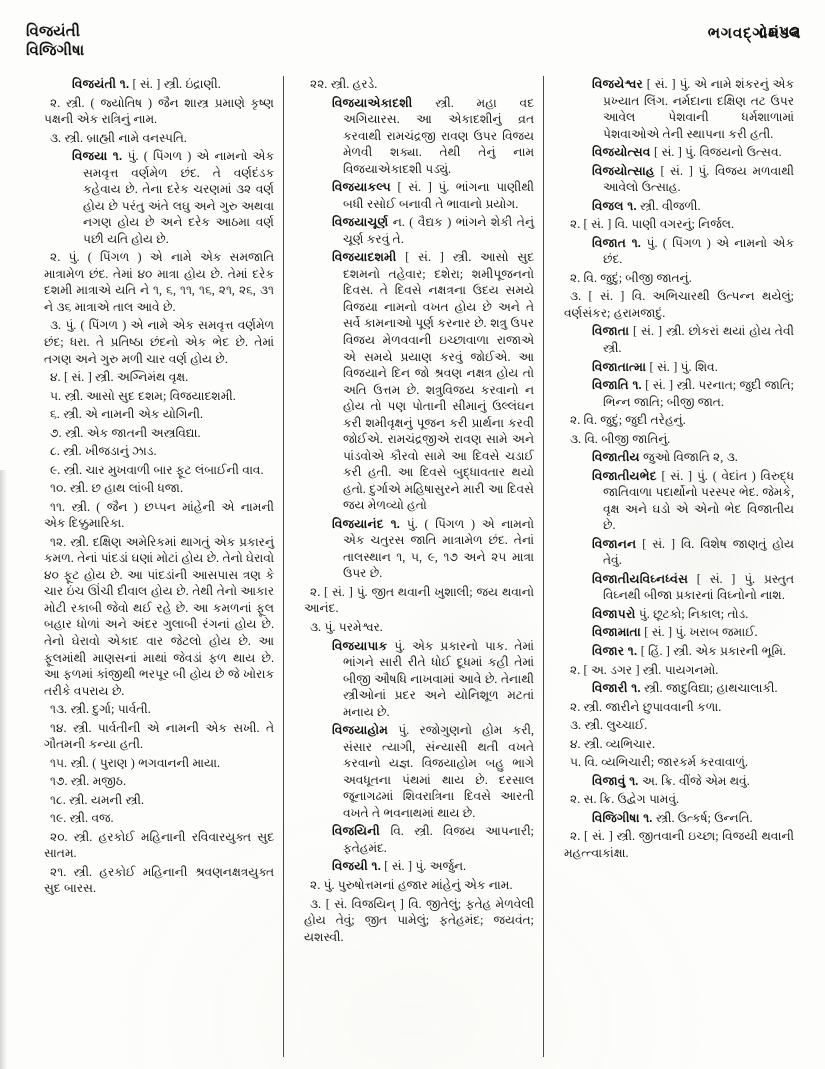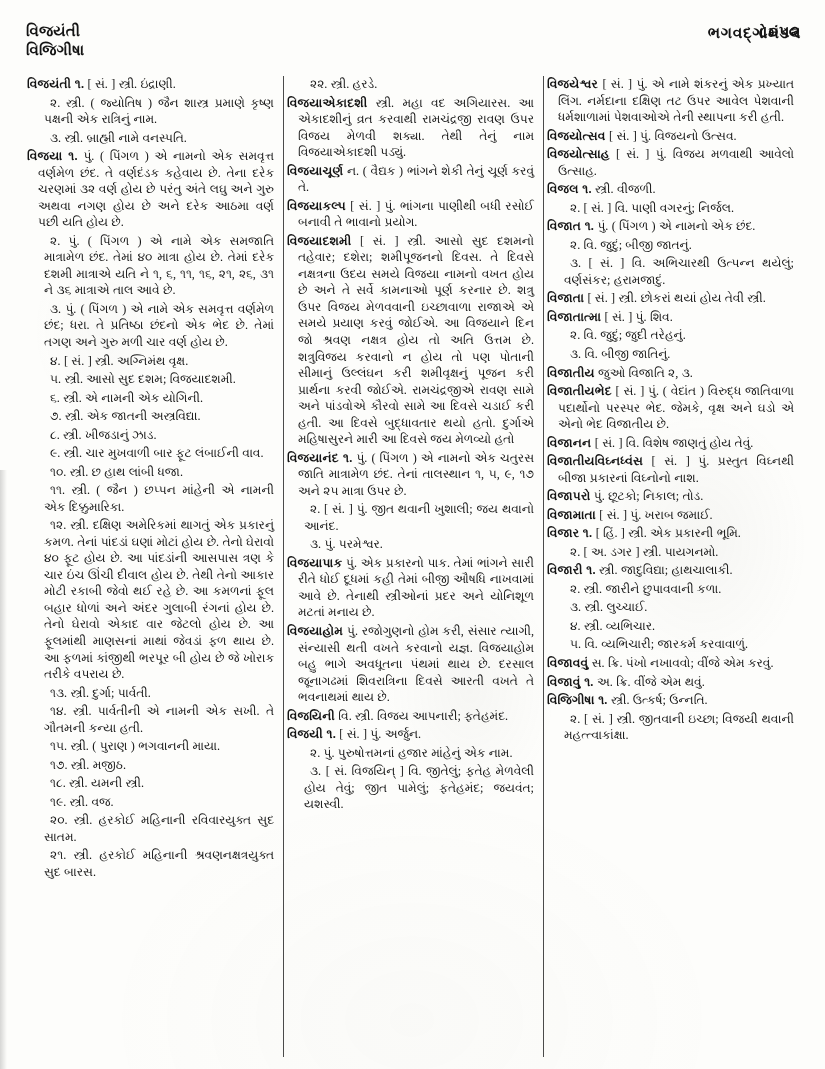--- a/index.html
+++ b/index.html
@@ -103,20 +103,21 @@
     font-size: 12.2px;
     line-height: 1.355;
     text-align: justify;
     text-justify: inter-word;
     word-spacing: 0.3px;
   }
   
   .entry.head {
     padding-left: 5px;
     text-indent: -11px;
+    margin-left: 45px;
   }
   
   .entry.sense {
     padding-left: 11px;
     text-indent: 6px;
   }
   .hw {
     font-weight: bold;
     letter-spacing: 0.2px;
   }
@@ -161,22 +162,22 @@
         <p class="entry sense"><span class="num">૧૫.</span> સ્ત્રી. ( પુરાણ ) ભગવાનની માયા.</p>
         <p class="entry sense"><span class="num">૧૭.</span> સ્ત્રી. મજીઠ.</p>
         <p class="entry sense"><span class="num">૧૮.</span> સ્ત્રી. યમની સ્ત્રી.</p>
         <p class="entry sense"><span class="num">૧૯.</span> સ્ત્રી. વજ.</p>
         <p class="entry sense"><span class="num">૨૦.</span> સ્ત્રી. હરકોઈ મહિનાની રવિવારયુક્ત સુદ સાતમ.</p>
         <p class="entry sense"><span class="num">૨૧.</span> સ્ત્રી. હરકોઈ મહિનાની શ્રવણનક્ષત્રયુક્ત સુદ બારસ.</p>
       </div>
     <div class="col">
         <p class="entry sense"><span class="num">૨૨.</span> સ્ત્રી. હરડે.</p>
         <p class="entry head"><span class="hw">વિજયાએકાદશી</span> સ્ત્રી. મહા વદ અગિયારસ. આ એકાદશીનું વ્રત કરવાથી રામચંદ્રજી રાવણ ઉપર વિજય મેળવી શક્યા. તેથી તેનું નામ વિજયાએકાદશી પડ્યું.</p>
+        <p class="entry head"><span class="hw">વિજયાકલ્પ</span> [ સં. ] પું. ભાંગના પાણીથી બધી રસોઈ બનાવી તે ભાવાનો પ્રયોગ.</p>
         <p class="entry head"><span class="hw">વિજયાચૂર્ણ</span> ન. ( વૈદ્યક ) ભાંગને શેકી તેનું ચૂર્ણ કરવું તે.</p>
-        <p class="entry head"><span class="hw">વિજયાકલ્પ</span> [ સં. ] પું. ભાંગના પાણીથી બધી રસોઈ બનાવી તે ભાવાનો પ્રયોગ.</p>
         <p class="entry head"><span class="hw">વિજયાદશમી</span> [ સં. ] સ્ત્રી. આસો સુદ દશમનો તહેવાર; દશેરા; શમીપૂજનનો દિવસ. તે દિવસે નક્ષત્રના ઉદય સમયે વિજયા નામનો વખત હોય છે અને તે સર્વે કામનાઓ પૂર્ણ કરનાર છે. શત્રુ ઉપર વિજય મેળવવાની ઇચ્છાવાળા રાજાએ એ સમયે પ્રયાણ કરવું જોઈએ. આ વિજયાને દિન જો શ્રવણ નક્ષત્ર હોય તો અતિ ઉત્તમ છે. શત્રુવિજય કરવાનો ન હોય તો પણ પોતાની સીમાનું ઉલ્લંઘન કરી શમીવૃક્ષનું પૂજન કરી પ્રાર્થના કરવી જોઈએ. રામચંદ્રજીએ રાવણ સામે અને પાંડવોએ કૌરવો સામે આ દિવસે ચડાઈ કરી હતી. આ દિવસે બુદ્ધાવતાર થયો હતો. દુર્ગાએ મહિષાસુરને મારી આ દિવસે જય મેળવ્યો હતો</p>
         <p class="entry head"><span class="hw">વિજયાનંદ ૧.</span> પું. ( પિંગળ ) એ નામનો એક ચતુરસ જાતિ માત્રામેળ છંદ. તેનાં તાલસ્થાન ૧, ૫, ૯, ૧૭ અને ૨૫ માત્રા ઉપર છે.</p>
         <p class="entry sense"><span class="num">૨.</span> [ સં. ] પું. જીત થવાની ખુશાલી; જય થવાનો આનંદ.</p>
         <p class="entry sense"><span class="num">૩.</span> પું. પરમેશ્વર.</p>
         <p class="entry head"><span class="hw">વિજયાપાક</span> પું. એક પ્રકારનો પાક. તેમાં ભાંગને સારી રીતે ધોઈ દૂધમાં કહી તેમાં બીજી ઔષધિ નાખવામાં આવે છે. તેનાથી સ્ત્રીઓનાં પ્રદર અને યોનિશૂળ મટતાં મનાય છે.</p>
         <p class="entry head"><span class="hw">વિજયાહોમ</span> પું. રજોગુણનો હોમ કરી, સંસાર ત્યાગી, સંન્યાસી થતી વખતે કરવાનો યજ્ઞ. વિજયાહોમ બહુ ભાગે અવધૂતના પંથમાં થાય છે. દરસાલ જૂનાગઢમાં શિવરાત્રિના દિવસે આરતી વખતે તે ભવનાથમાં થાય છે.</p>
         <p class="entry head"><span class="hw">વિજયિની</span> વિ. સ્ત્રી. વિજય આપનારી; ફતેહમંદ.</p>
         <p class="entry head"><span class="hw">વિજયી ૧.</span> [ સં. ] પું. અર્જુન.</p>
         <p class="entry sense"><span class="num">૨.</span> પું. પુરુષોત્તમનાં હજાર માંહેનું એક નામ.</p>
         <p class="entry sense"><span class="num">૩.</span> [ સં. વિજયિન્ ] વિ. જીતેલું; ફતેહ મેળવેલી હોય તેવું; જીત પામેલું; ફતેહમંદ; જયવંત; યશસ્વી.</p>
@@ -185,35 +186,36 @@
         <p class="entry head"><span class="hw">વિજયેશ્વર</span> [ સં. ] પું. એ નામે શંકરનું એક પ્રખ્યાત લિંગ. નર્મદાના દક્ષિણ તટ ઉપર આવેલ પેશવાની ધર્મશાળામાં પેશવાઓએ તેની સ્થાપના કરી હતી.</p>
         <p class="entry head"><span class="hw">વિજયોત્સવ</span> [ સં. ] પું. વિજયનો ઉત્સવ.</p>
         <p class="entry head"><span class="hw">વિજયોત્સાહ</span> [ સં. ] પું. વિજય મળવાથી આવેલો ઉત્સાહ.</p>
         <p class="entry head"><span class="hw">વિજલ ૧.</span> સ્ત્રી. વીજળી.</p>
         <p class="entry sense"><span class="num">૨.</span> [ સં. ] વિ. પાણી વગરનું; નિર્જલ.</p>
         <p class="entry head"><span class="hw">વિજાત ૧.</span> પું. ( પિંગળ ) એ નામનો એક છંદ.</p>
         <p class="entry sense"><span class="num">૨.</span> વિ. જુદું; બીજી જાતનું.</p>
         <p class="entry sense"><span class="num">૩.</span> [ સં. ] વિ. અભિચારથી ઉત્પન્ન થયેલું; વર્ણસંકર; હરામજાદું.</p>
         <p class="entry head"><span class="hw">વિજાતા</span> [ સં. ] સ્ત્રી. છોકરાં થયાં હોય તેવી સ્ત્રી.</p>
         <p class="entry head"><span class="hw">વિજાતાત્મા</span> [ સં. ] પું. શિવ.</p>
+        <p class="entry head"><span class="hw">વિજાતિ ૧.</span> [ સં. ] સ્ત્રી. પરનાત; જુદી જાતિ; ભિન્ન જાતિ; બીજી જાત.</p>
         <p class="entry sense"><span class="num">૨.</span> વિ. જુદું; જુદી તરેહનું.</p>
         <p class="entry sense"><span class="num">૩.</span> વિ. બીજી જાતિનું.</p>
         <p class="entry head"><span class="hw">વિજાતીય</span> જુઓ વિજાતિ ૨, ૩.</p>
         <p class="entry head"><span class="hw">વિજાતીયભેદ</span> [ સં. ] પું. ( વેદાંત ) વિરુદ્ધ જાતિવાળા પદાર્થોનો પરસ્પર ભેદ. જેમકે, વૃક્ષ અને ઘડો એ એનો ભેદ વિજાતીય છે.</p>
         <p class="entry head"><span class="hw">વિજાનન</span> [ સં. ] વિ. વિશેષ જાણતું હોય તેવું.</p>
         <p class="entry head"><span class="hw">વિજાતીયવિઘ્નધ્વંસ</span> [ સં. ] પું. પ્રસ્તુત વિઘ્નથી બીજા પ્રકારનાં વિઘ્નોનો નાશ.</p>
         <p class="entry head"><span class="hw">વિજાપરો</span> પું. છૂટકો; નિકાલ; તોડ.</p>
         <p class="entry head"><span class="hw">વિજામાતા</span> [ સં. ] પું. ખરાબ જમાઈ.</p>
         <p class="entry head"><span class="hw">વિજાર ૧.</span> [ હિં. ] સ્ત્રી. એક પ્રકારની ભૂમિ.</p>
         <p class="entry sense"><span class="num">૨.</span> [ અ. ડગર ] સ્ત્રી. પાયગનમો.</p>
         <p class="entry head"><span class="hw">વિજારી ૧.</span> સ્ત્રી. જાદુવિદ્યા; હાથચાલાકી.</p>
         <p class="entry sense"><span class="num">૨.</span> સ્ત્રી. જારીને છુપાવવાની કળા.</p>
         <p class="entry sense"><span class="num">૩.</span> સ્ત્રી. લુચ્ચાઈ.</p>
         <p class="entry sense"><span class="num">૪.</span> સ્ત્રી. વ્યભિચાર.</p>
         <p class="entry sense"><span class="num">૫.</span> વિ. વ્યભિચારી; જારકર્મ કરવાવાળું.</p>
-        <p class="entry head"><span class="hw">વિજાવવું</span> સ. ક્રિ. પંખો નખાવવો; વીંજે એમ કરવું.</p>
         <p class="entry head"><span class="hw">વિજાવું ૧.</span> અ. ક્રિ. વીંજે એમ થવું.</p>
+        <p class="entry sense"><span class="num">૨.</span> સ. ક્રિ. ઉદ્વેગ પામવું.</p>
         <p class="entry head"><span class="hw">વિજિગીષા ૧.</span> સ્ત્રી. ઉત્કર્ષ; ઉન્નતિ.</p>
         <p class="entry sense"><span class="num">૨.</span> [ સં. ] સ્ત્રી. જીતવાની ઇચ્છા; વિજયી થવાની મહત્ત્વાકાંક્ષા.</p>
       </div>
   </div>
 
 </div>
 
 </body></html>

